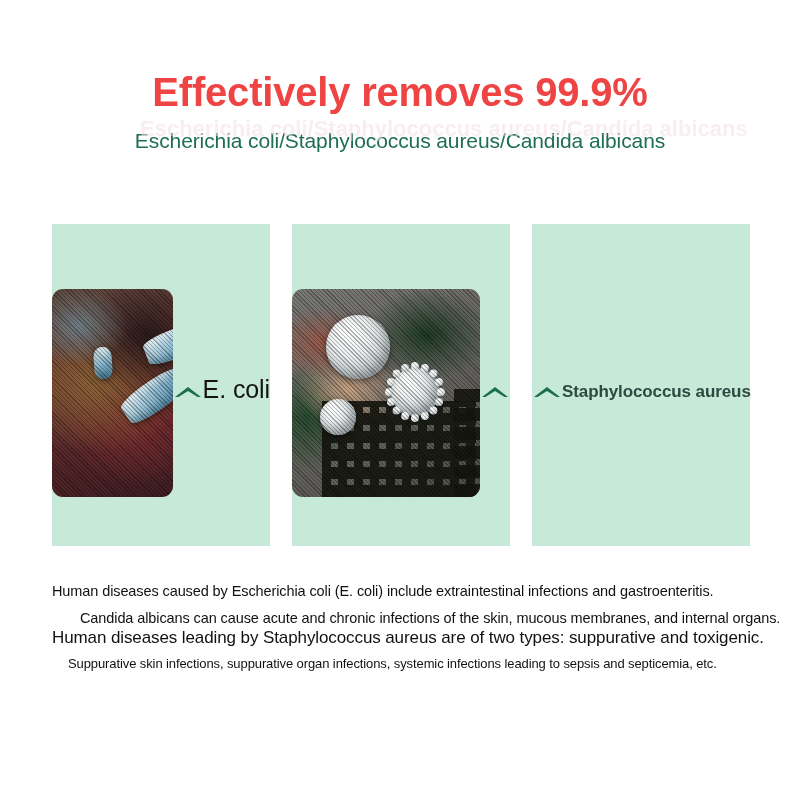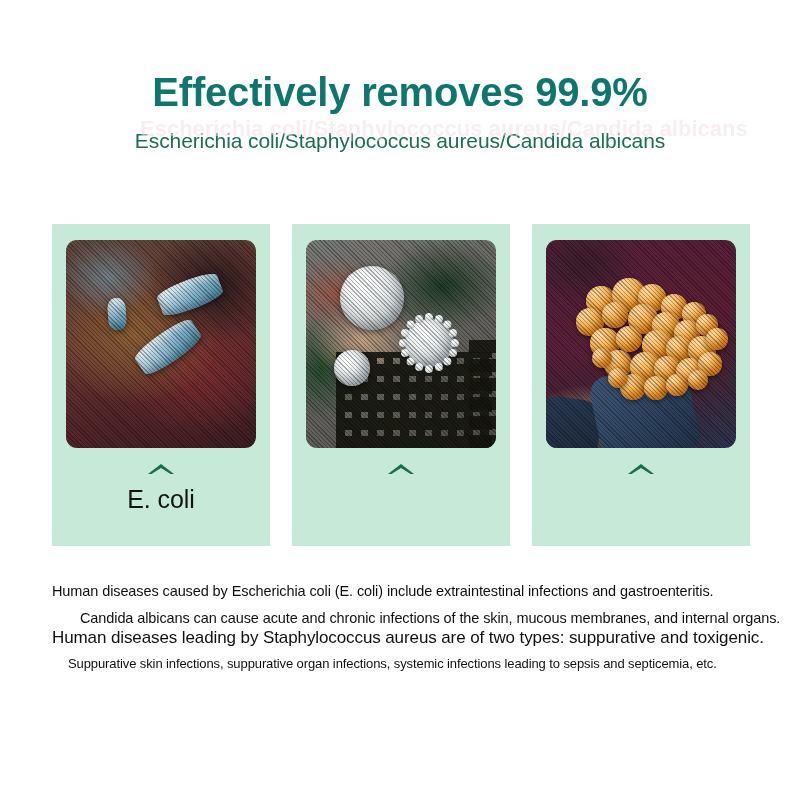--- a/index.html
+++ b/index.html
@@ -13,21 +13,21 @@
   }
 
   .page { position:relative; width:800px; height:800px; background:#ffffff; }
 
   
   .header { position:absolute; left:0; top:70px; width:800px; text-align:center; }
 
   .headline {
     font-size:40px;
     font-weight:700;
-    color:#0f766e;
+    color:#ef4444;
     letter-spacing:-0.2px;
     line-height:1.12;
     white-space:nowrap;
   }
 
   .subhead {
     margin-top:14px;
     font-size:21px;
     font-weight:400;
     color:#1d6e52;
@@ -55,21 +55,21 @@
     left:52px; top:224px;
     width:698px; height:322px;
     display:flex;
     justify-content:space-between;
   }
 
   .card {
     width:218px; height:322px;
     background:#c7e9d7;
     display:flex;
-    flex-direction:column;
+    flex-direction:row;
     align-items:center;
   }
 
   .thumb {
     position:relative;
     width:190px; height:208px;
     margin-top:16px;
     border-radius:11px;
     overflow:hidden;
   }
@@ -324,20 +324,21 @@
               <div class="coccus" style="left: 62px; top: 128px; width: 20px; height: 20px; background: radial-gradient(circle at 34% 27%, rgb(255, 215, 154) 0%, rgb(249, 180, 78) 42%, rgb(239, 143, 34) 74%, rgb(201, 108, 16) 100%);"></div>
               <div class="coccus" style="left: 46px; top: 108px; width: 20px; height: 20px; background: radial-gradient(circle at 34% 27%, rgb(255, 215, 154) 0%, rgb(249, 180, 78) 42%, rgb(239, 143, 34) 74%, rgb(201, 108, 16) 100%);"></div>
             </div>
         </div>
       </div>
       <div class="chev">
         <svg width="30" height="14" viewBox="0 0 30 14">
           <path d="M2 12 L15 2 L28 12 L24.5 12 L15 6 L5.5 12 Z" fill="#1d6e4e"></path>
         </svg>
       </div>
+      <div class="card-label">Staphylococcus aureus</div>
     </div>
 
   </div>
 
   <div class="notes">
     <p class="n1">Human diseases caused by Escherichia coli (E. coli) include extraintestinal infections and gastroenteritis.</p>
     <p class="n2">Candida albicans can cause acute and chronic infections of the skin, mucous membranes, and internal organs.</p>
     <p class="n3">Human diseases leading by Staphylococcus aureus are of two types: suppurative and toxigenic.</p>
     <p class="n4">Suppurative skin infections, suppurative organ infections, systemic infections leading to sepsis and septicemia, etc.</p>
   </div>

